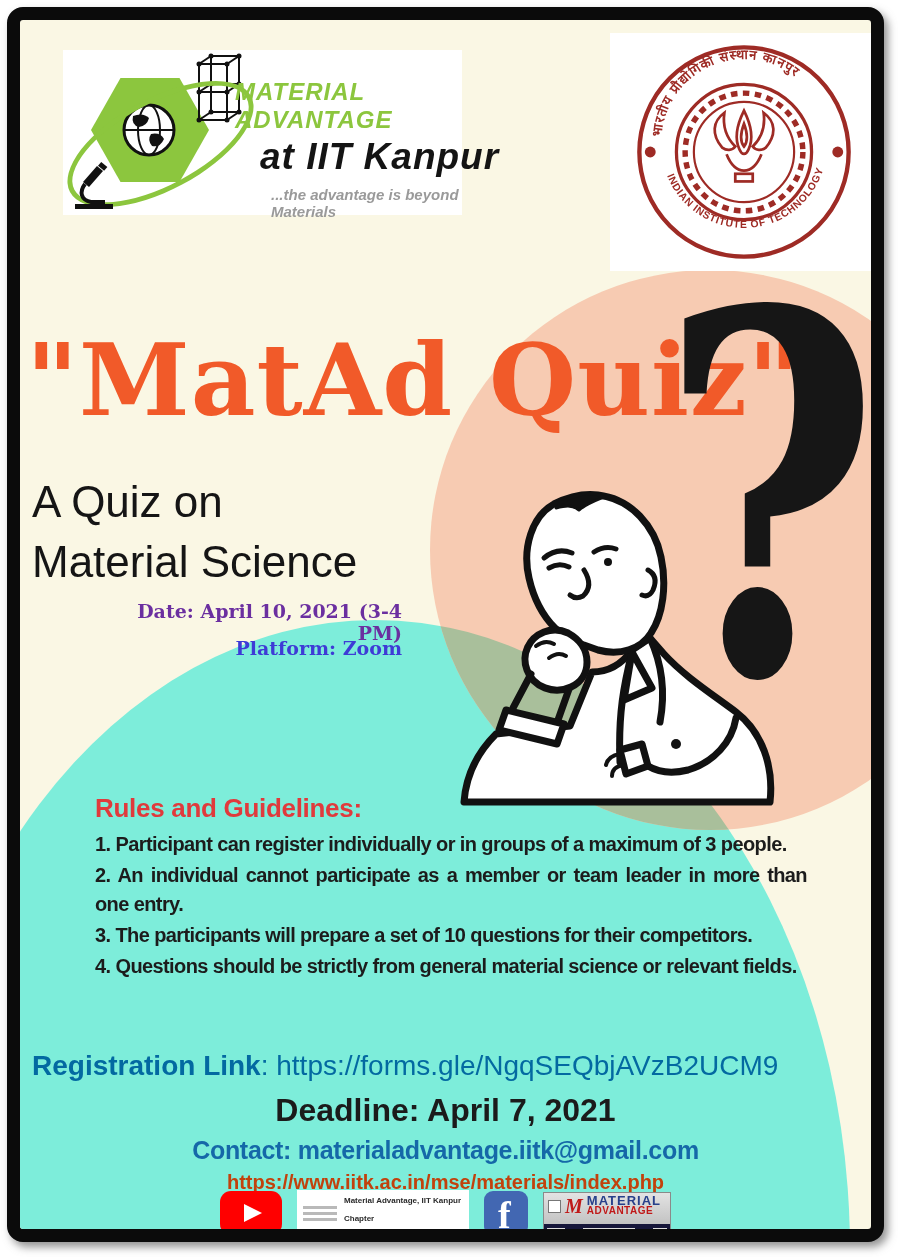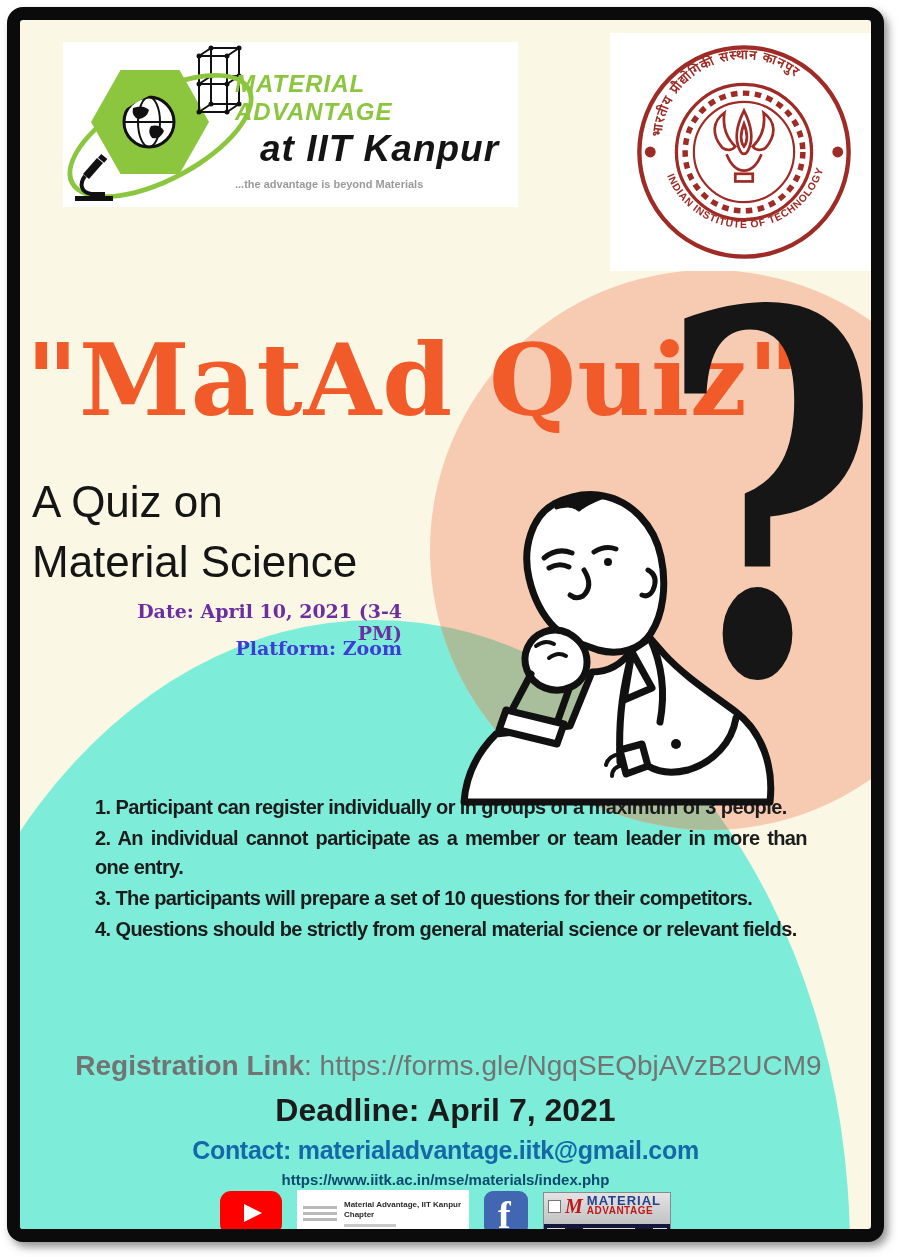--- a/index.html
+++ b/index.html
@@ -15,35 +15,35 @@
 
   
   .teal-ellipse { position:absolute; left:-120px; top:600px; width:950px; height:1260px;
     border-radius:50%; background:#7DEDDA; z-index:1; }
   .peach-circle { position:absolute; left:410px; top:250px; width:560px; height:560px;
     border-radius:50%; background:#F7CBB2; overflow:hidden; z-index:2; }
   .overlap-patch { position:absolute; left:-530px; top:350px; width:950px; height:1260px;
     border-radius:50%; background:#A9BF9B; }
 
   
-  .logo-card { position:absolute; left:43px; top:22px; width:455px; height:165px;
+  .logo-card { position:absolute; left:43px; top:30px; width:399px; height:165px;
     background:#ffffff; z-index:10; }
   .orbit { position:absolute; left:-5px; top:48px; width:205px; height:92px;
     border:5px solid #8CC63E; border-radius:50%; transform:rotate(-28deg); }
   .hexagon { position:absolute; left:28px; top:28px; width:118px; height:104px; background:#8CC63E;
     clip-path:polygon(25% 0%, 75% 0%, 100% 50%, 75% 100%, 25% 100%, 0% 50%); }
   .globe { position:absolute; left:58px; top:52px; width:56px; height:56px; }
   .lattice { position:absolute; left:122px; top:2px; width:70px; height:80px; }
   .microscope { position:absolute; left:8px; top:108px; width:46px; height:52px; }
   .logo-text { position:absolute; left:172px; top:28px; width:280px; }
   .logo-title { font-size:24px; font-weight:bold; font-style:italic; letter-spacing:1px;
     color:#8CC63E; font-family:"Liberation Sans", sans-serif; }
   .logo-sub { font-size:37px; font-weight:bold; font-style:italic; color:#141414; margin-top:2px;
     letter-spacing:1px;margin-left:25px; }
-  .logo-tagline { font-size:11px; font-weight:bold; color:#9a9a9a; margin-top:8px; }
+  .logo-tagline { font-size:15px; font-weight:bold; font-style:italic; color:#9a9a9a; margin-top:8px;margin-left:36px; }
 
   
   .seal-card { position:absolute; left:590px; top:13px; width:268px; height:238px;
     background:#ffffff; z-index:10; display:flex; align-items:center; justify-content:center; }
   .seal-svg { width:218px; height:218px; }
 
   
   .intro { position:absolute; left:15px; top:240px; z-index:10;
     color:#1E4B9B; font-weight:bold; font-size:28px; line-height:38px; letter-spacing:.5px; }
   .headline { position:absolute; left:6px; top:310px; z-index:10;
@@ -63,42 +63,42 @@
   .thinker { position:absolute; left:416px; top:452px; width:360px; height:335px; z-index:12; }
 
   
   .rules { position:absolute; left:75px; top:773px; width:712px; z-index:10; }
   .rules-heading { color:#E03A3C; font-weight:bold; font-size:26px; letter-spacing:-.3px; margin-bottom:6px; }
   .rules-list { list-style:none; }
   .rules-list li { color:#1c1c1c; font-weight:bold; font-size:20px; letter-spacing:-.6px;
     line-height:1.45; text-align:justify; margin-bottom:2px; }
 
   
-  .reg-line { position:absolute; left:6px; right:0; top:1030px; text-align:center; z-index:10;
-    font-size:28px; color:#737373; }
+  .reg-line { position:absolute; left:12px; right:0; top:1030px; z-index:10;
+    font-size:28px; color:#0369a1; }
   .reg-line b { font-weight:bold; }
   .deadline { position:absolute; left:0; right:0; top:1072px; text-align:center; z-index:10;
     font-size:32px; font-weight:bold; color:#1b1b1b; }
   .contact { position:absolute; left:0; right:0; top:1116px; text-align:center; z-index:10;
     font-size:25px; font-weight:bold; letter-spacing:-.3px; color:#1568A8; }
   .website { position:absolute; left:0; right:0; top:1151px; text-align:center; z-index:10;
-    font-size:15px; font-weight:bold; color:#0c4a6e; }
+    font-size:20px; font-weight:bold; color:#c2410c; }
 
   
   .footer-row { position:absolute; left:0; right:0; top:1168px; height:50px; z-index:10;
     display:flex; justify-content:center; align-items:center; gap:15px; }
   .yt-icon { width:62px; height:44px; background:#FF0000; border-radius:11px; position:relative; }
   .yt-icon span { position:absolute; left:24px; top:13px; width:18px; height:18px; background:#ffffff;
     clip-path:polygon(0 0, 100% 50%, 0 100%); }
   .channel-card { width:172px; height:46px; background:#ffffff; display:flex; align-items:center;
     padding:4px 6px; gap:7px; }
   .channel-thumb { width:34px; display:flex; flex-direction:column; gap:3px; }
   .channel-thumb i { display:block; height:3px; background:#b9b9b9; }
   .channel-meta { flex:1; }
-  .channel-title { font-size:8px; font-weight:bold; color:#2a2a2a; line-height:10px; }
+  .channel-title { font-size:8px; font-weight:bold; color:#2a2a2a; line-height:18px; }
   .channel-subbar { margin-top:4px; width:52px; height:3px; background:#c9c9c9; }
   .fb-icon { width:44px; height:44px; background:#4267B2; border-radius:9px; position:relative; overflow:hidden; }
   .fb-icon span { position:absolute; left:14px; top:2px; color:#ffffff; font-weight:bold;
     font-family:"Liberation Serif", serif; font-size:38px; }
   .ma-banner { width:128px; height:42px; border:1px solid #8a8a8a;
     background:linear-gradient(#e3e3e3,#b9b9b9); position:relative; }
   .ma-banner-top { display:flex; align-items:center; gap:4px; padding:3px 4px 0 4px; }
   .ma-thumb { width:13px; height:13px; background:#ffffff; border:1px solid #777; }
   .ma-m { color:#C01818; font-weight:bold; font-style:italic; font-size:20px; line-height:18px;
     font-family:"Liberation Serif", serif; }
@@ -233,20 +233,21 @@
         <path d="M148 98 Q158 114 147 124 Q140 128 134 123" fill="none" stroke-width="5"></path>
         <path d="M212 98 Q223 104 217 118 Q213 126 206 123" fill="none" stroke-width="5"></path>
         <path d="M108 160 C93 166 85 182 91 198 C97 215 118 223 135 215 C146 210 151 200 151 190 C151 177 143 167 132 161 C124 157 116 157 108 160 Z" fill="#fff"></path>
         <path d="M100 174 q9 -7 18 -2 M113 186 q9 -7 17 -2" fill="none" stroke-width="4"></path>
         <path d="M95 202 L77 236 M133 217 L122 248" fill="none"></path>
         <path d="M70 238 L128 252 L121 272 L63 258 Z" fill="#fff"></path>
       </g>
     </svg>
 
     <div class="rules">
+      <div class="rules-heading">Rules and Guidelines:</div>
       <ul class="rules-list">
         <li>1. Participant can register individually or in groups of a maximum of 3 people.</li>
         <li>2. An individual cannot participate as a member or team leader in more than one entry.</li>
         <li>3. The participants will prepare a set of 10 questions for their competitors.</li>
         <li>4. Questions should be strictly from general material science or relevant fields.</li>
       </ul>
     </div>
 
     <div class="reg-line"><b>Registration Link</b><span>: </span><span>https://forms.gle/NgqSEQbjAVzB2UCM9</span></div>
     <div class="deadline">Deadline: April 7, 2021</div>

